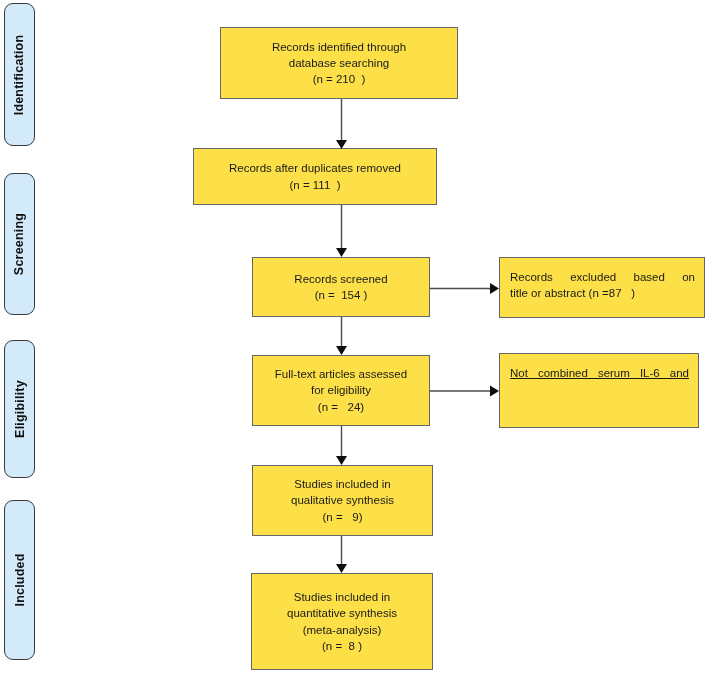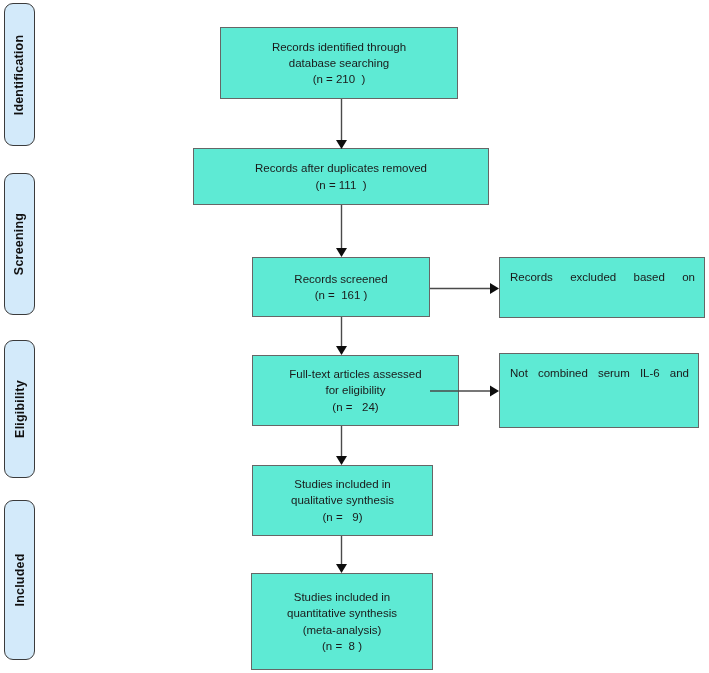--- a/index.html
+++ b/index.html
@@ -38,21 +38,21 @@
     color: #111111;
   }
   #stage-identification { top: 3px;   height: 143px; }
   #stage-screening      { top: 173px; height: 142px; }
   #stage-eligibility    { top: 340px; height: 138px; }
   #stage-included       { top: 500px; height: 160px; }
 
   
   .fbox {
     position: absolute;
-    background: #5eead4;
+    background: #fde047;
     border: 1.4px solid #666666;
     box-sizing: border-box;
     display: flex;
     align-items: center;
     justify-content: center;
     font-size: 11.5px;
     line-height: 1.42;
   }
   .fbox .boxtext {
     white-space: pre-wrap;
@@ -73,25 +73,25 @@
     text-align: justify;
     text-align-last: justify;
     white-space: normal;
   }
   .lline {
     text-align: left;
     white-space: pre-wrap;
   }
 
   #box-identified   { left: 220px; top: 27px;  width: 238px; height: 72px; }
-  #box-duplicates   { left: 193px; top: 148px; width: 296px; height: 57px; }
+  #box-duplicates   { left: 193px; top: 148px; width: 244px; height: 57px; }
   #box-screened     { left: 252px; top: 257px; width: 178px; height: 60px; }
   #box-excluded-1   { left: 499px; top: 257px; width: 206px; height: 61px; }
-  #box-fulltext     { left: 252px; top: 355px; width: 207px; height: 71px; }
-  #box-excluded-2   { left: 499px; top: 353px; width: 200px; height: 75px; }
+  #box-fulltext     { left: 252px; top: 355px; width: 178px; height: 71px; }
+  #box-excluded-2   { left: 499px; top: 353px; width: 200px; height: 75px; text-decoration: underline; }
   #box-qualitative  { left: 252px; top: 465px; width: 181px; height: 71px; }
   #box-quantitative { left: 251px; top: 573px; width: 182px; height: 97px; }
 
   #arrow-layer {
     position: absolute;
     left: 0; top: 0;
     width: 709px; height: 673px;
     pointer-events: none;
   }
   #arrow-layer line { stroke: #4a4a4a; stroke-width: 1.4; }
@@ -121,26 +121,27 @@
 (n = 210  )</div>
   </div>
 
   <div class="fbox" id="box-duplicates">
     <div class="boxtext">Records after duplicates removed
 (n = 111  )</div>
   </div>
 
   <div class="fbox" id="box-screened">
     <div class="boxtext">Records screened
-(n =  161 )</div>
+(n =  154 )</div>
   </div>
 
   <div class="fbox leftalign" id="box-excluded-1">
     <div class="sidecontent">
       <div class="jline">Records excluded based on</div>
+      <div class="lline">title or abstract (n =87   )</div>
     </div>
   </div>
 
   <div class="fbox" id="box-fulltext">
     <div class="boxtext">Full-text articles assessed
 for eligibility
 (n =   24)</div>
   </div>
 
   <div class="fbox leftalign" id="box-excluded-2">

